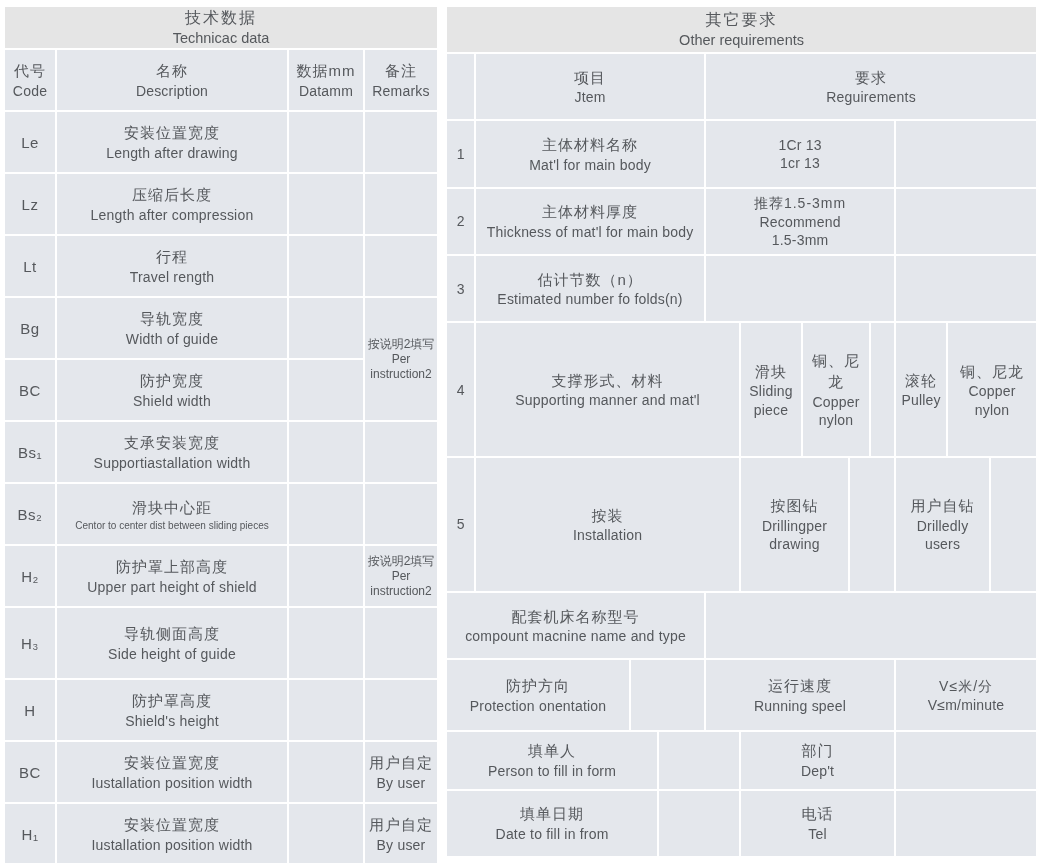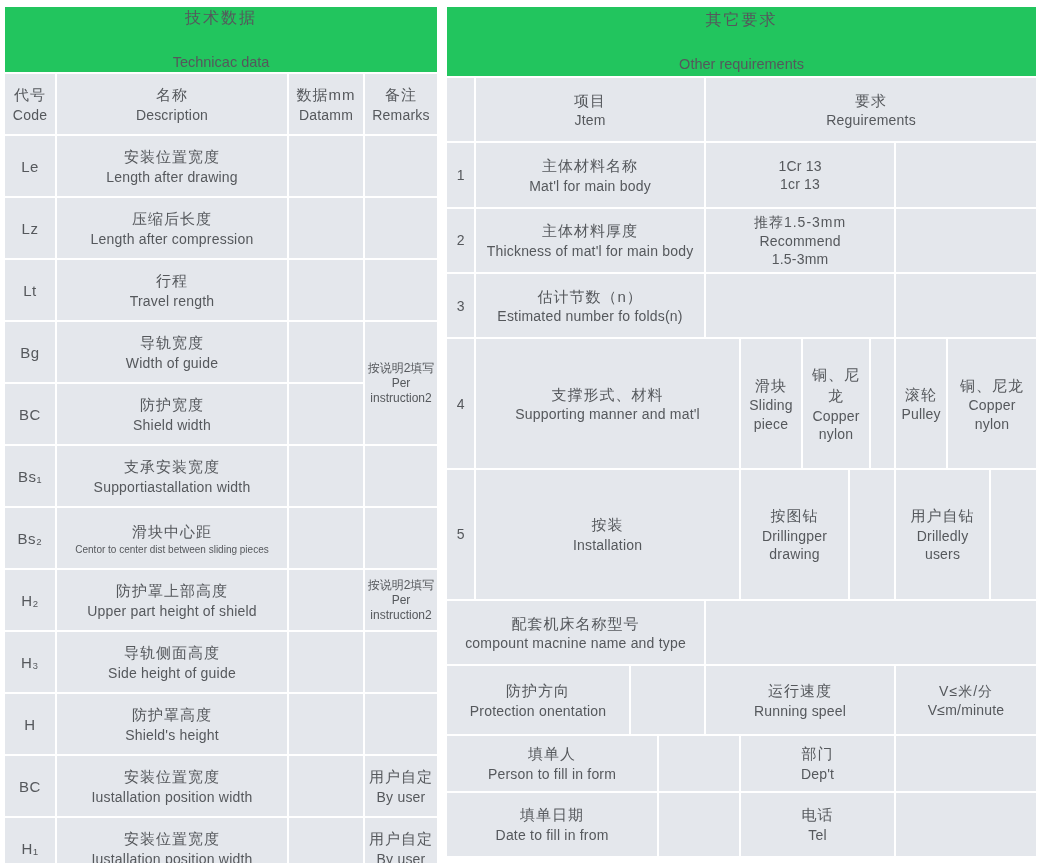--- a/index.html
+++ b/index.html
@@ -4,25 +4,25 @@
 <style>
   html,body{margin:0;padding:0;background:#ffffff;}
   #sheet{
     width:1040px;height:863px;background:#ffffff;box-sizing:border-box;
     padding:5px 3px;display:flex;gap:6px;
     font-family:"Liberation Sans","DejaVu Sans",sans-serif;
     color:#55585c;
   }
   table{border-collapse:separate;border-spacing:2px;table-layout:fixed;}
   td{background:#e4e7ec;text-align:center;vertical-align:middle;padding:0 2px;overflow:hidden;}
-  td.band{background:#22c55e;}
+  td.band{background:#e5e5e5;}
   .zh{font-size:15px;line-height:1.45;letter-spacing:1px;}
   .en{font-size:14px;line-height:1.3;letter-spacing:0.2px;}
   .bandzh{font-size:16px;letter-spacing:2px;line-height:1.4;}
-  .banden{font-size:14.5px;line-height:1.3;margin-top:24px;}
+  .banden{font-size:14.5px;line-height:1.3;}
   .code{font-size:15px;letter-spacing:0.5px;}
   .sm{font-size:12px;line-height:1.25;letter-spacing:0;}
   .tiny{font-size:10px;line-height:1.3;letter-spacing:0;}
   .num{font-size:14px;}
 </style>
 </head>
 <body>
 
 <div id="sheet">
 
@@ -141,21 +141,21 @@
         <div class="en">Upper part height of shield</div>
       </td>
       <td></td>
       <td>
         <div class="sm">按说明2填写</div>
         <div class="sm">Per</div>
         <div class="sm">instruction2</div>
       </td>
     </tr>
 
-    <tr style="height:60px;padding-left:44px;">
+    <tr style="height:70px;padding-left:44px;">
       <td class="code">H₃</td>
       <td>
         <div class="zh">导轨侧面高度</div>
         <div class="en">Side height of guide</div>
       </td>
       <td></td>
       <td></td>
     </tr>
 
     <tr style="height:60px;">

